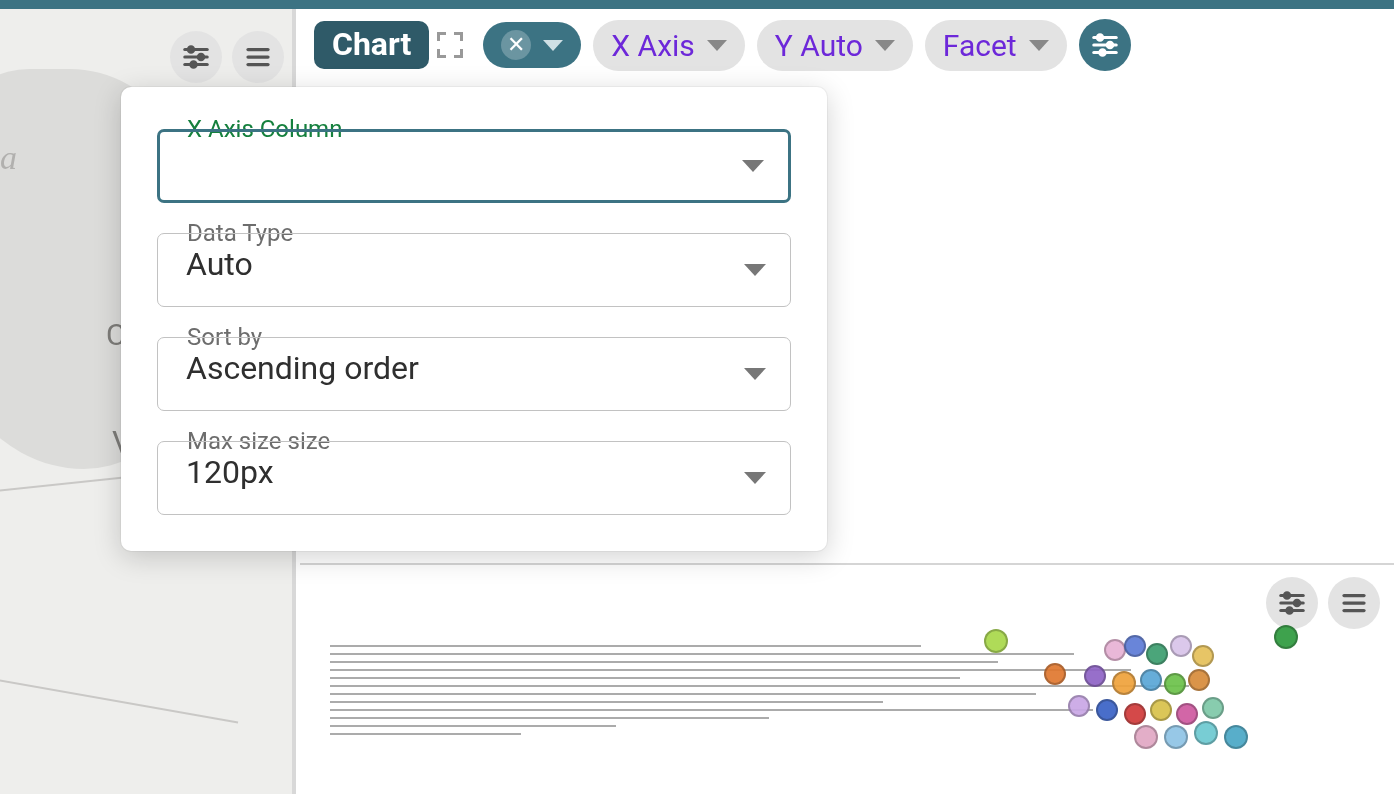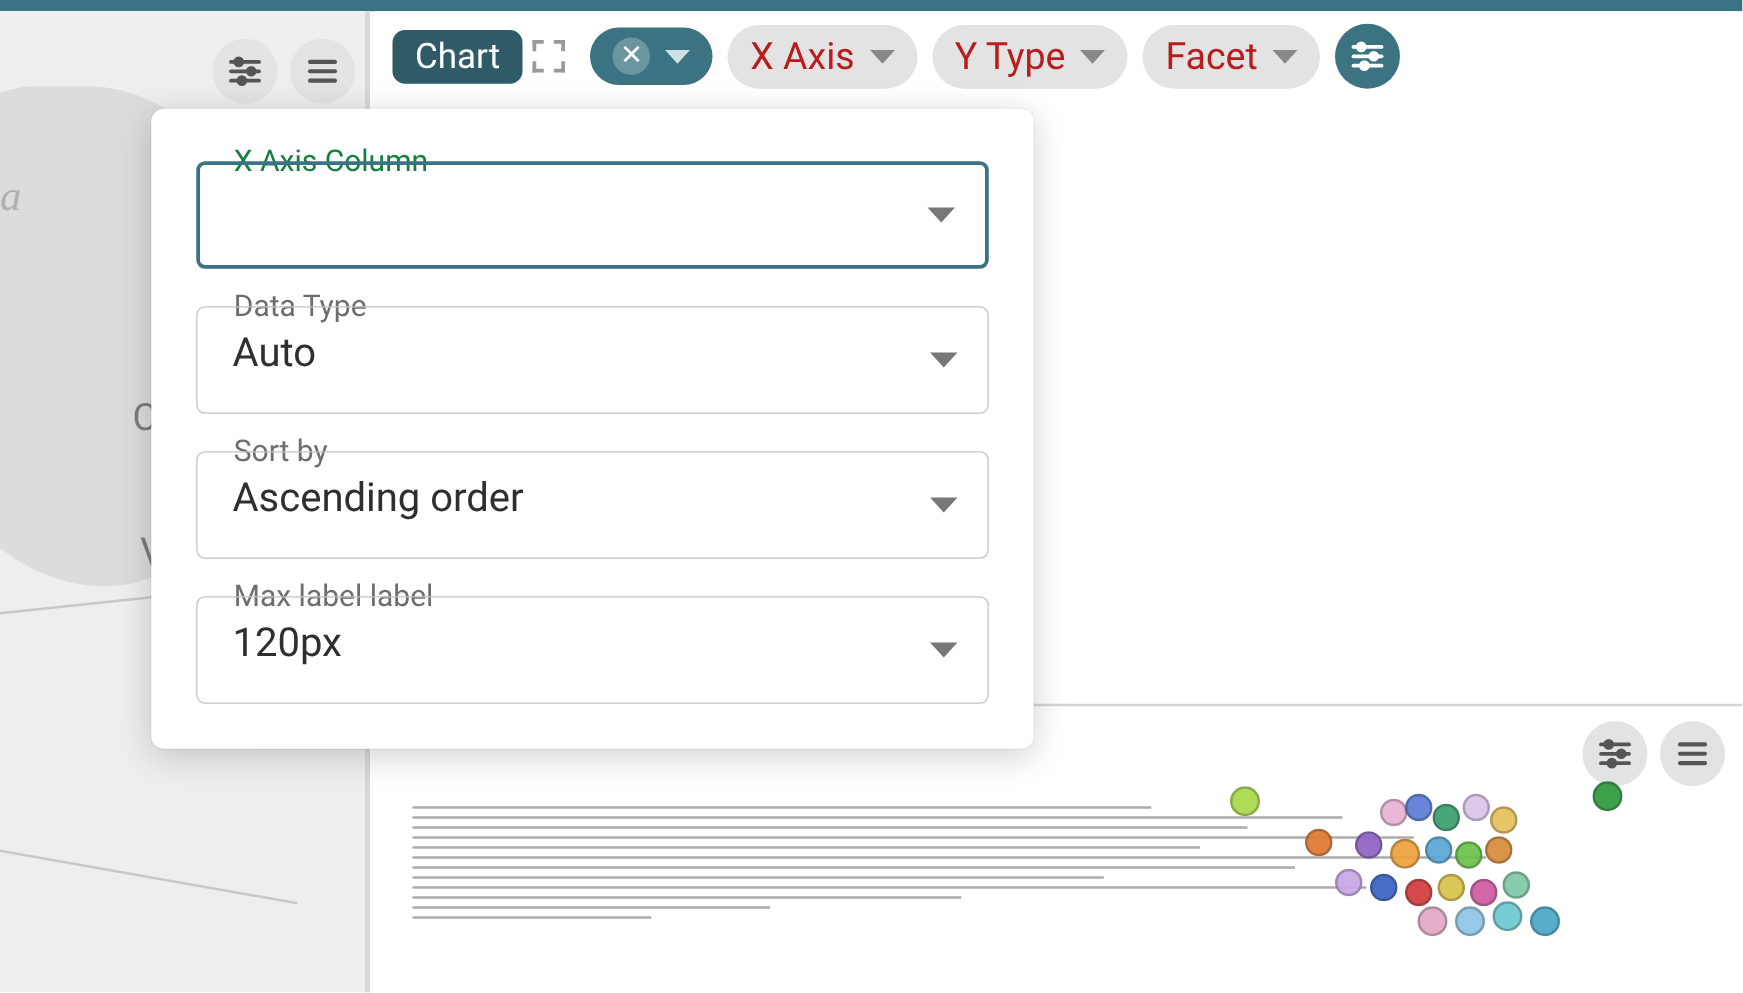--- a/index.html
+++ b/index.html
@@ -62,24 +62,24 @@
   .toolbar {
     position: absolute;
     left: 14px; top: 10px; right: 14px;
     display: flex; align-items: center; gap: 12px;
     flex-wrap: nowrap;
   }
   
   .chart-badge {
     background: #2f5a68;
     color: #fff;
-    font-size: 28px;
+    font-size: 32px;
     padding: 4px 18px 6px;
     border-radius: 10px;
-    font-weight: 400;
+    font-weight: 700;
   }
   .expand-icon {
     width: 26px; height: 26px;
     position: relative;
     margin-left: -4px;
     margin-right: 8px;
   }
   .expand-icon span {
     position: absolute;
     width: 9px; height: 9px;
@@ -89,21 +89,21 @@
   .expand-icon .c2 { top:0; right:0; border-left:none; border-bottom:none; }
   .expand-icon .c3 { bottom:0; left:0; border-right:none; border-top:none; }
   .expand-icon .c4 { bottom:0; right:0; border-left:none; border-top:none; }
   
   .chip {
     display: inline-flex; align-items: center;
     background: #e3e3e3;
     border-radius: 28px;
     padding: 8px 18px 8px 18px;
     font-size: 30px;
-    color: #b91c1c;
+    color: #6d28d9;
     gap: 12px;
     white-space: nowrap;
   }
   .chip.active {
     background: #3c7383;
     color: #fff;
   }
   .chip .close-c {
     width: 30px; height: 30px; border-radius: 50%;
     background: #6b95a1;
@@ -139,21 +139,21 @@
     z-index: 50;
   }
   .field {
     position: relative;
     margin-bottom: 30px;
   }
   .field:last-child { margin-bottom: 0; }
   .field-box {
     border: 1.5px solid #c2c2c2;
     border-radius: 7px;
-    height: 86px;
+    height: 74px;
     display: flex; align-items: center;
     padding: 0 60px 12px 28px;
     font-size: 32px;
     color: #2f2f2f;
     position: relative;
   }
   .field.focused .field-box {
     border: 3px solid #3c7383;
   }
   .field-label {
@@ -258,21 +258,21 @@
 
       <span class="chip active">
         <span class="close-c">✕</span>
         <span class="dd-arrow-w"></span>
       </span>
       <span class="chip">
         <span>X Axis</span>
         <span class="dd-arrow"></span>
       </span>
       <span class="chip">
-        <span>Y Type</span>
+        <span>Y Auto</span>
         <span class="dd-arrow"></span>
       </span>
       <span class="chip">
         <span>Facet</span>
         <span class="dd-arrow"></span>
       </span>
 
       <div class="round-btn active">
         <svg viewBox="0 0 24 24">
             <g stroke="currentColor" stroke-width="2.4" fill="none" stroke-linecap="round">
@@ -304,21 +304,21 @@
         </div>
       </div>
       <div class="field">
         <div class="field-label">Sort by</div>
         <div class="field-box">
           <span>Ascending order</span>
           <span class="field-arrow"></span>
         </div>
       </div>
       <div class="field">
-        <div class="field-label">Max label label</div>
+        <div class="field-label">Max size size</div>
         <div class="field-box">
           <span>120px</span>
           <span class="field-arrow"></span>
         </div>
       </div>
     </div>
 
     <div class="lower-panel">
       <div class="lower-controls">
         <div class="round-btn">

